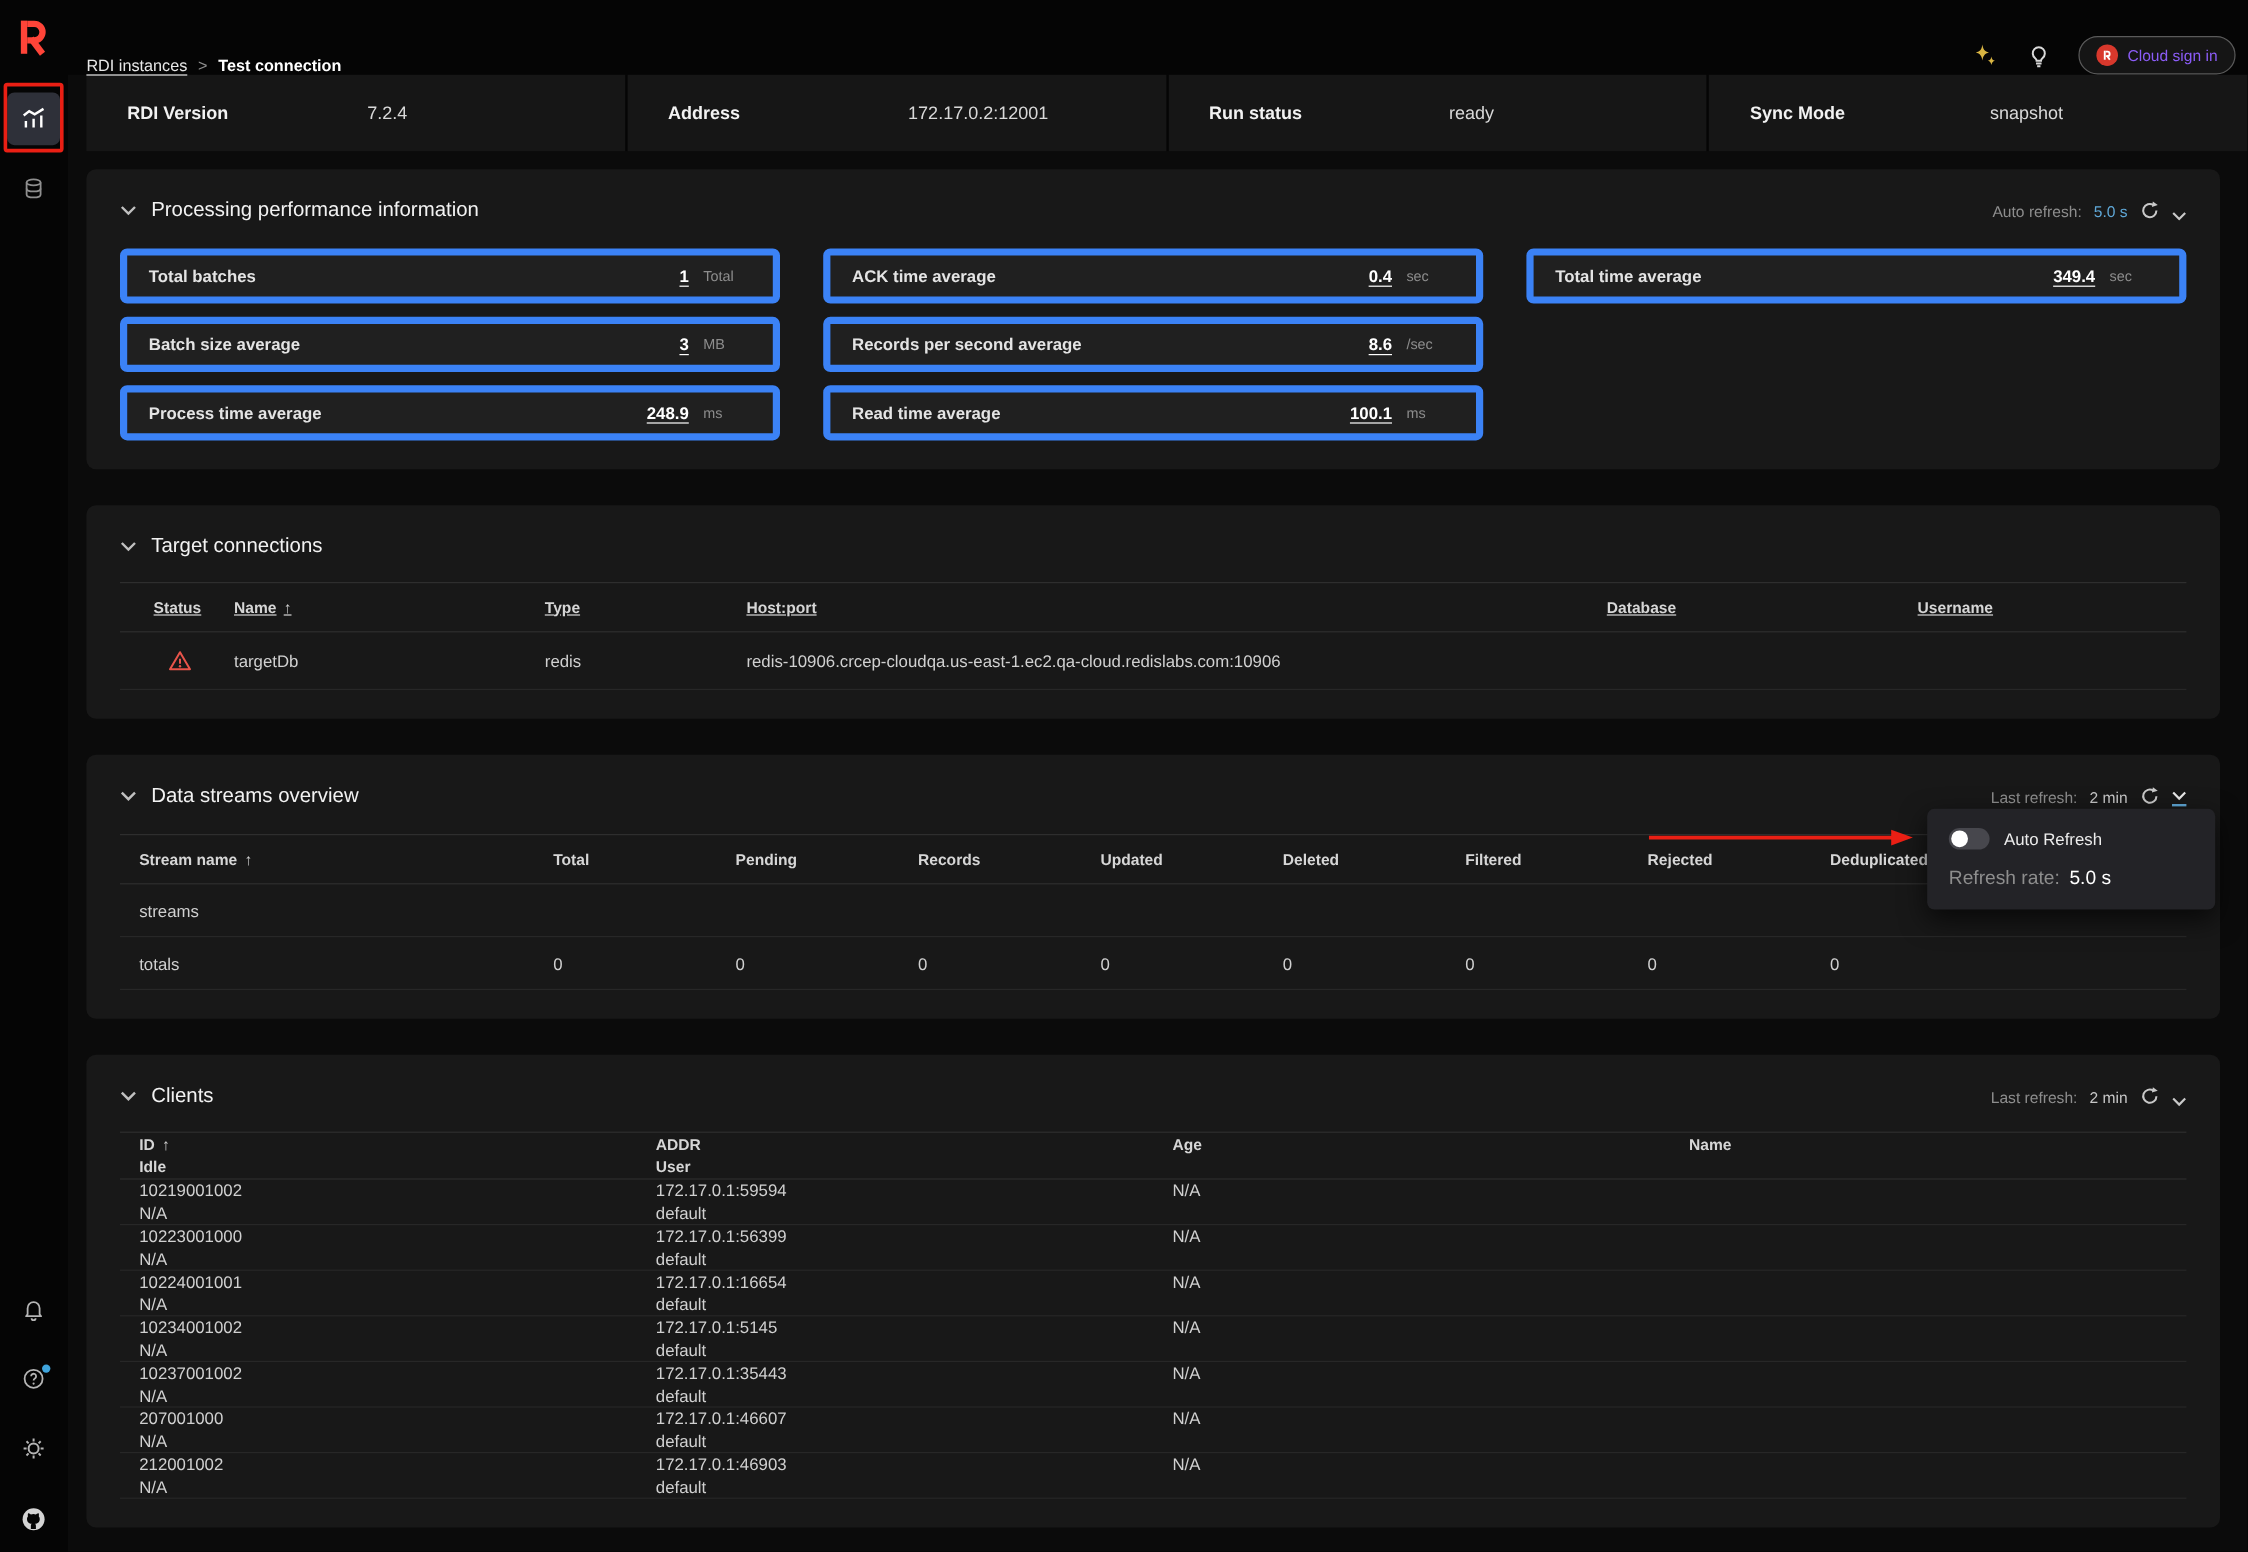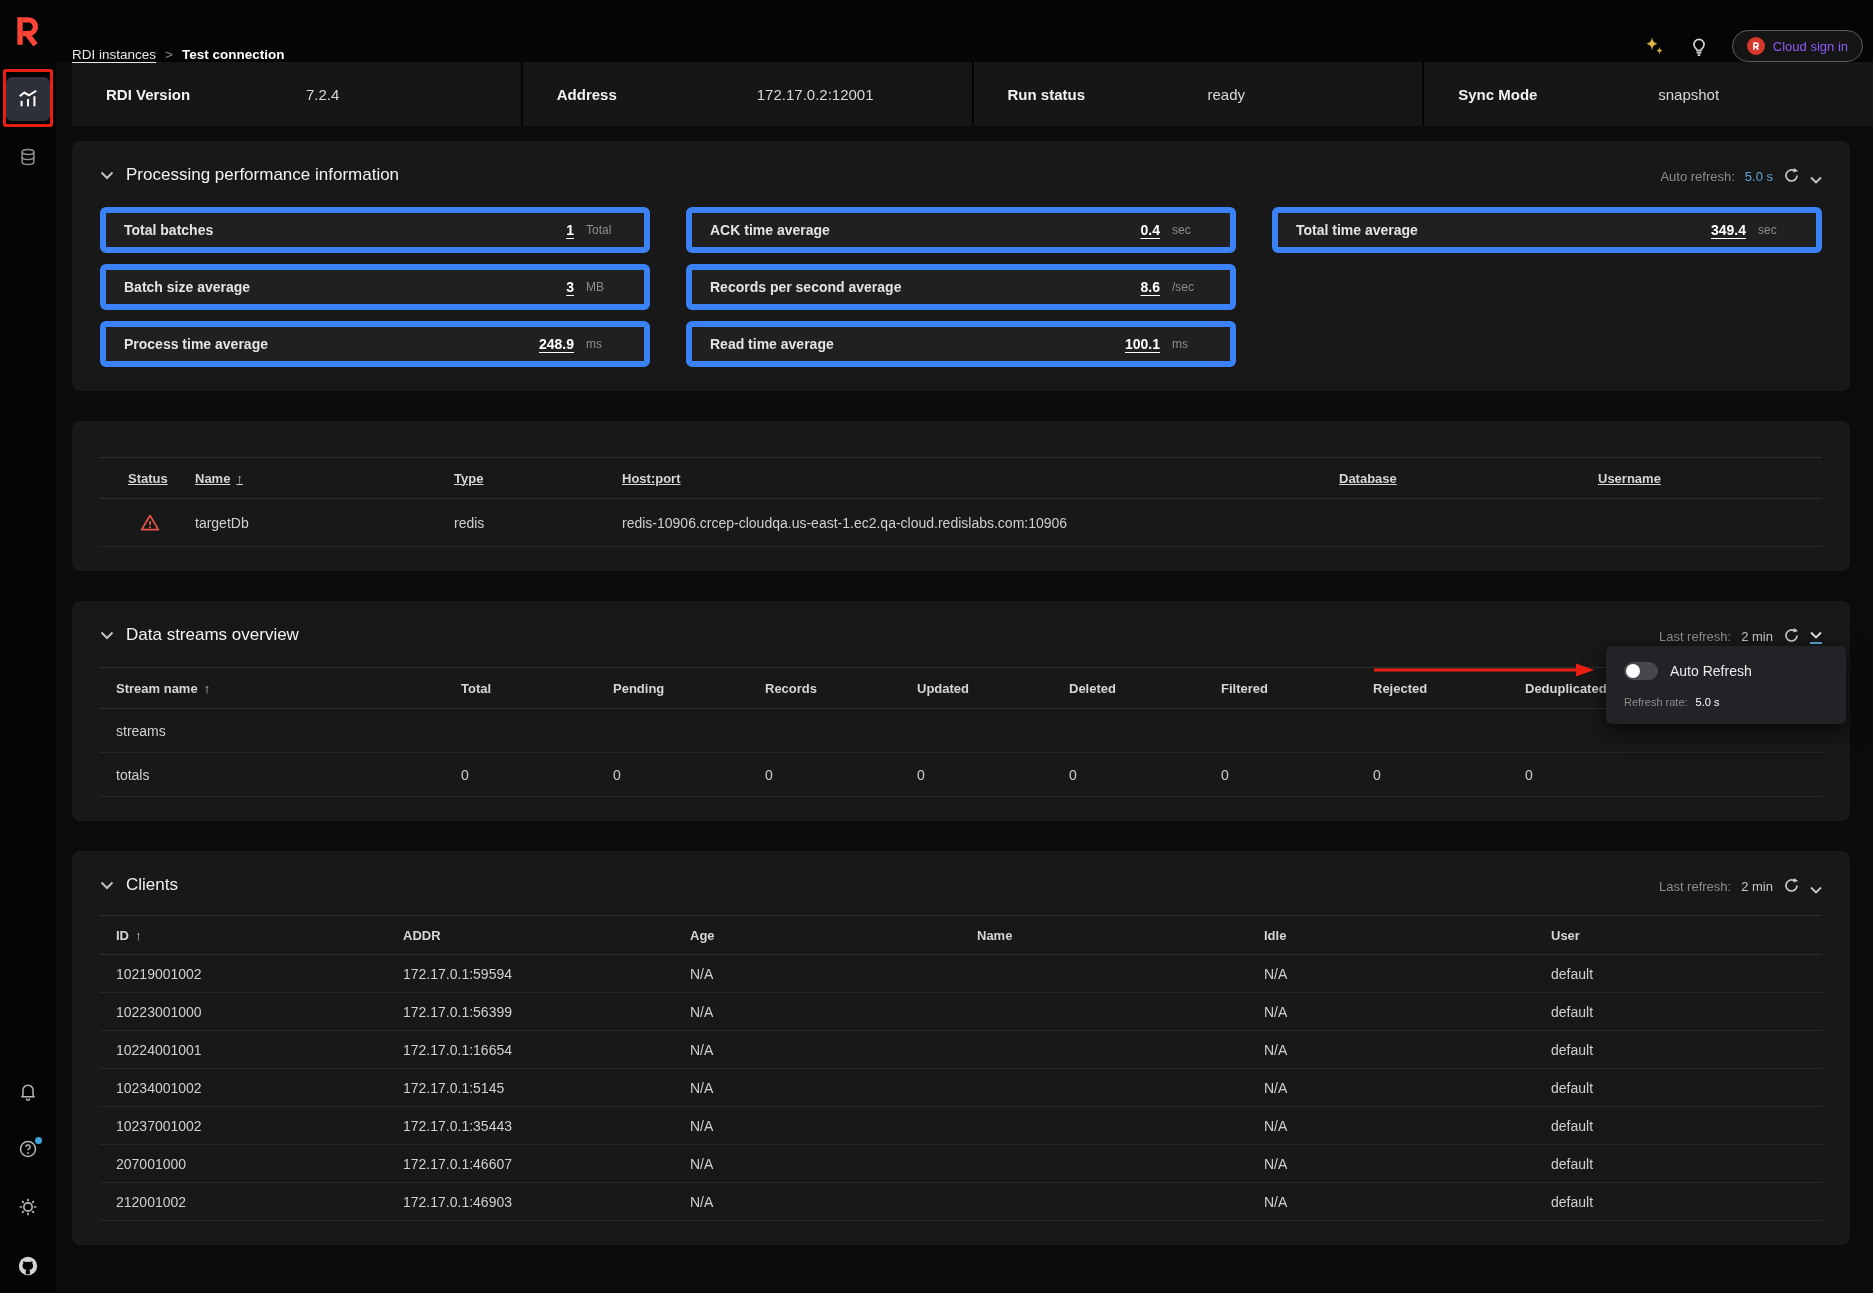--- a/index.html
+++ b/index.html
@@ -85,30 +85,30 @@
   .tc .tbl-row { height:48px; }
   .tc .th:first-child { padding-left:28px; }
   .status-cell { padding-left:40px; display:flex; align-items:center; }
 
   .ds-grid { grid-template-columns:345px repeat(7,152px) 1fr; }
   .ds .tbl-head { height:42px; }
   .ds .tbl-row { height:44px; }
   .ds .th, .ds .td { padding-left:16px; }
   .ds { margin-top:18px; }
 
-  .cl-grid { grid-template-columns:repeat(6,1fr); }
+  .cl-grid { grid-template-columns:repeat(4,1fr); }
   .cl .tbl-head { height:40px; }
   .cl .tbl-row { height:38px; }
   .cl .th, .cl .td { padding-left:16px; }
 
   
   .refresh-dropdown { position:absolute; top:45px; right:4px; width:240px; background:#232327;
     border-radius:6px; box-shadow:0 8px 22px rgba(0,0,0,0.65); padding:16px 18px; z-index:30; }
   .dd-row { display:flex; align-items:center; gap:12px; font-size:14px; color:#ececec; }
-  .dd-row2 { margin-top:16px; display:flex; align-items:center; gap:8px; font-size:11px; }
+  .dd-row2 { margin-top:16px; display:flex; align-items:center; gap:8px; font-size:16px; }
   .dd-rate-val { color:#ffffff; }
   .switch { width:34px; height:18px; border-radius:10px; background:#47474d; position:relative;
     display:inline-block; cursor:pointer; flex:0 0 auto; }
   .knob { position:absolute; left:2px; top:2px; width:14px; height:14px; border-radius:50%;
     background:#ffffff; }
 
   .annotation-arrow { position:absolute; top:61px; left:1302px; z-index:35; pointer-events:none; }
 </style>
 </head>
 <body>
@@ -279,20 +279,28 @@
       </div>
       <div class="metric-card">
         <span class="metric-label">Total time average</span>
         <span class="metric-value">349.4</span>
         <span class="metric-unit">sec</span>
       </div>
     </div>
   </section>
 
   <section class="panel">
+    <div class="panel-head">
+      <button class="collapse-btn">
+        <svg width="14" height="9" viewBox="0 0 14 9">
+            <polyline points="1.5,1.5 7,7 12.5,1.5" fill="none" stroke="currentColor" stroke-width="2"></polyline>
+          </svg>
+      </button>
+      <h2 class="panel-title">Target connections</h2>
+    </div>
     <div class="tbl tc">
       <div class="tbl-head tc-grid">
         <div class="th">Status</div>
         <div class="th"><span>Name</span><span class="sort">↑</span></div>
         <div class="th">Type</div>
         <div class="th">Host:port</div>
         <div class="th">Database</div>
         <div class="th">Username</div>
       </div>
       <div class="tbl-row tc-grid">

